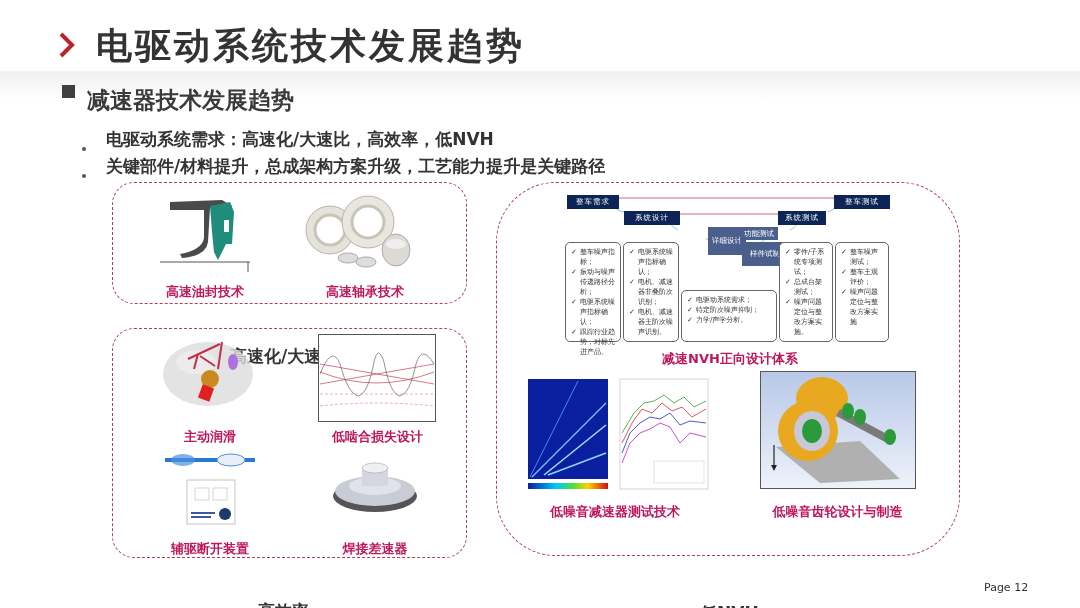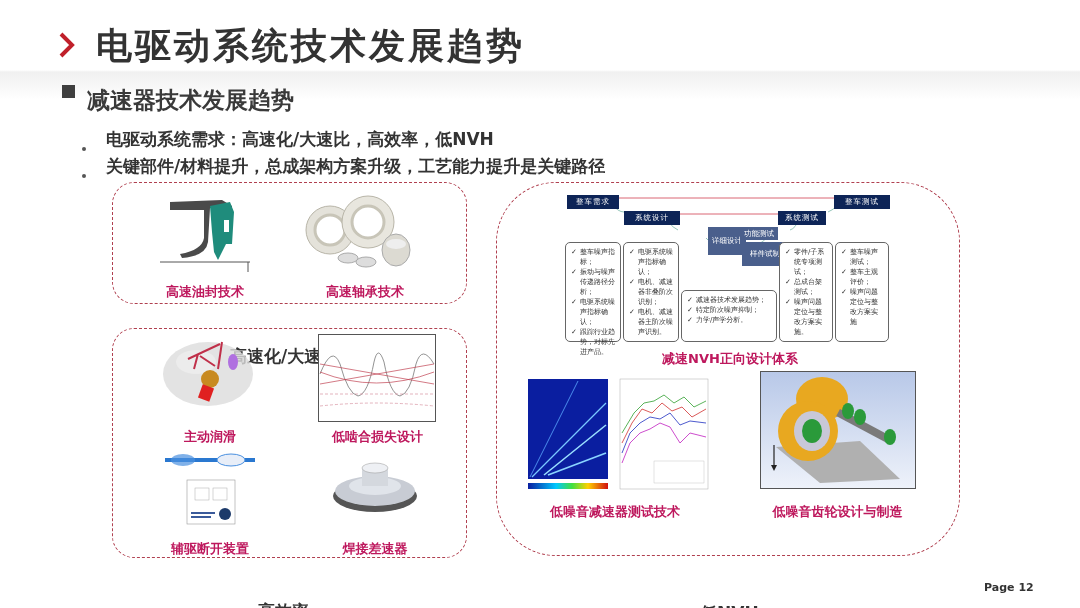--- a/index.html
+++ b/index.html
@@ -21,21 +21,21 @@
   .dash-box { border: 1.6px dashed #b04050; border-radius: 22px; }
   .cap { font-size: 13px; font-weight: bold; color: #be185d; text-align: center; }
   .group-label { font-size: 17px; font-weight: bold; color: #333; margin-top: 40px; }
 
   
   .navy { background: #0d2457; color: #fff; font-size: 7.5px; display:flex; align-items:center; justify-content:center; letter-spacing: 1px; font-family: "DejaVu Serif", serif; }
   .slate { background: #4a5f8c; color: #fff; font-size: 7.5px; display:flex; align-items:center; justify-content:center; font-family: "DejaVu Serif", serif; }
   .note { border: 1px solid #666; border-radius: 5px; background: #fff; font-size: 7px; line-height: 10px; padding: 4px 4px 4px 5px; color: #333; font-family: "DejaVu Serif", serif; }
   .note div { position: relative; padding-left: 9px; }
   .note div::before { content: "✓"; position: absolute; left: 0; top: 0; font-size: 7px; }
-  .page-num { left: 984px; top: 581px; font-size: 11px; font-weight: bold; color: #333; }
+  .page-num { left: 984px; top: 581px; font-size: 11px; font-weight: normal; color: #333; }
 </style>
 </head>
 <body>
 
 <div class="abs top-band"></div>
 <svg class="abs chevron" viewBox="0 0 22 30">
   <polyline points="5,4 16,15 5,26" fill="none" stroke="#c0202a" stroke-width="4"></polyline>
 </svg>
 <div class="abs page-title">电驱动系统技术发展趋势</div>
 
@@ -140,21 +140,21 @@
   <div>振动与噪声传递路径分析；</div>
   <div>电驱系统噪声指标确认；</div>
   <div>跟踪行业趋势，对标先进产品。</div>
 </div>
 <div class="abs note" style="left:623px;top:242px;width:56px;height:100px">
   <div>电驱系统噪声指标确认；</div>
   <div>电机、减速器非叠阶次识别；</div>
   <div>电机、减速器主阶次噪声识别。</div>
 </div>
 <div class="abs note" style="left:681px;top:290px;width:96px;height:52px">
-  <div>减速器技术发展趋势；</div>
+  <div>电驱动系统需求；</div>
   <div>特定阶次噪声抑制；</div>
   <div>力学/声学分析。</div>
 </div>
 <div class="abs note" style="left:779px;top:242px;width:54px;height:100px">
   <div>零件/子系统专项测试；</div>
   <div>总成台架测试；</div>
   <div>噪声问题定位与整改方案实施。</div>
 </div>
 <div class="abs note" style="left:835px;top:242px;width:54px;height:100px">
   <div>整车噪声测试；</div>

